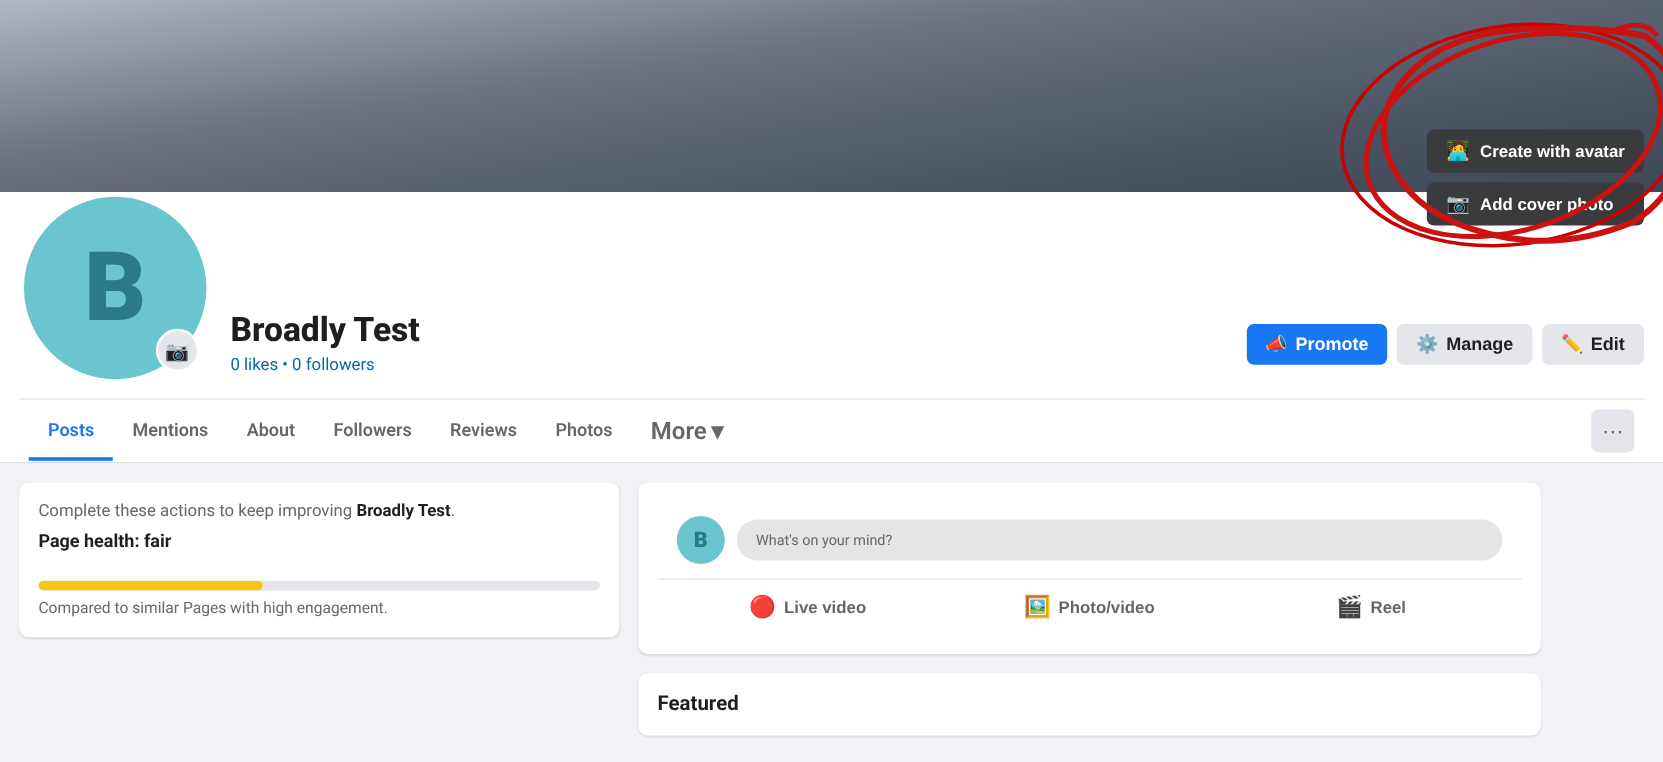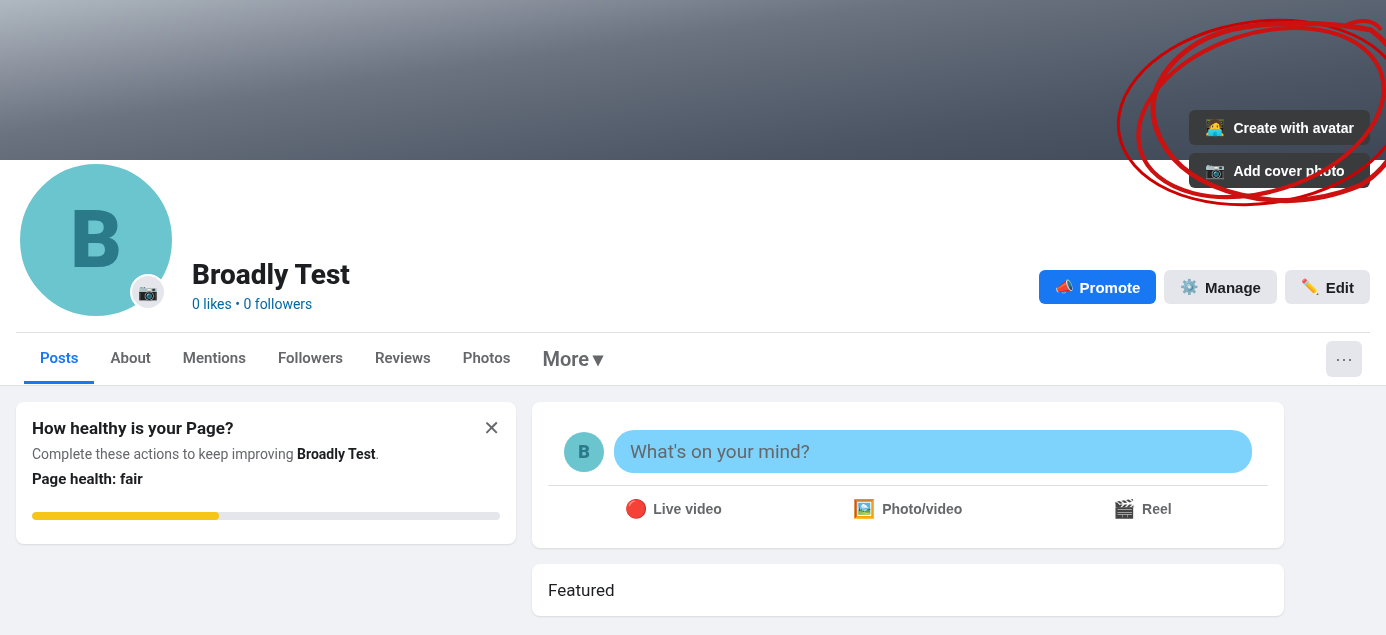--- a/index.html
+++ b/index.html
@@ -317,24 +317,24 @@
       align-items: center;
       justify-content: center;
       color: #2a7a8a;
       font-size: 18px;
       font-weight: 900;
       flex-shrink: 0;
     }
 
     .post-input-fake {
       flex: 1;
-      background: #7dd3fc;
+      background: #e5e5e5;
       border-radius: 20px;
       padding: 10px 16px;
-      font-size: 19px;
+      font-size: 12px;
       color: #65676b;
       cursor: pointer;
     }
 
     .post-actions-row {
       display: flex;
       border-top: 1px solid #dddfe2;
       padding: 4px 8px;
     }
 
@@ -360,21 +360,21 @@
 
     .featured-card {
       background: #ffffff;
       border-radius: 8px;
       padding: 16px;
       box-shadow: 0 1px 2px rgba(0,0,0,0.1);
     }
 
     .featured-title {
       font-size: 17px;
-      font-weight: 400;
+      font-weight: 700;
     }
   </style>
 </head>
 <body>
 
 <div class="cover-area">
 
   <svg class="red-circle" viewBox="0 0 260 170" style="position:absolute;top:20px;right:-20px;width:290px;height:185px;pointer-events:none;z-index:20;">
     <ellipse cx="130" cy="85" rx="120" ry="75" fill="none" stroke="#cc1111" stroke-width="4" stroke-dasharray="none" style="transform-origin:center;transform:rotate(-10deg);"></ellipse>
 
@@ -425,24 +425,24 @@
         <span>Edit</span>
       </button>
     </div>
   </div>
 
   <div class="nav-tabs">
     <div class="nav-tab active">
       <span>Posts</span>
     </div>
     <div class="nav-tab">
+      <span>Mentions</span>
+    </div>
+    <div class="nav-tab">
       <span>About</span>
-    </div>
-    <div class="nav-tab">
-      <span>Mentions</span>
     </div>
     <div class="nav-tab">
       <span>Followers</span>
     </div>
     <div class="nav-tab">
       <span>Reviews</span>
     </div>
     <div class="nav-tab">
       <span>Photos</span>
     </div>
@@ -453,31 +453,28 @@
     <button class="nav-dots-btn">
       <span>···</span>
     </button>
   </div>
 </div>
 
 <div class="main-content">
 
   <div class="left-panel">
     <div class="card">
-      <div class="page-health-header">
-        <div class="page-health-title">How healthy is your Page?</div>
-        <button class="close-btn">✕</button>
-      </div>
       <div class="page-health-desc">
         <span>Complete these actions to keep improving </span><strong>Broadly Test</strong><span>.</span>
       </div>
       <div class="health-label">Page health: fair</div>
       <div class="health-bar-bg">
         <div class="health-bar-fill"></div>
       </div>
+      <div class="health-comparison">Compared to similar Pages with high engagement.</div>
     </div>
   </div>
 
   <div class="right-panel">
     <div class="card post-box">
       <div class="post-input-row">
         <div class="post-avatar">
           <span>B</span>
         </div>
         <div class="post-input-fake">

